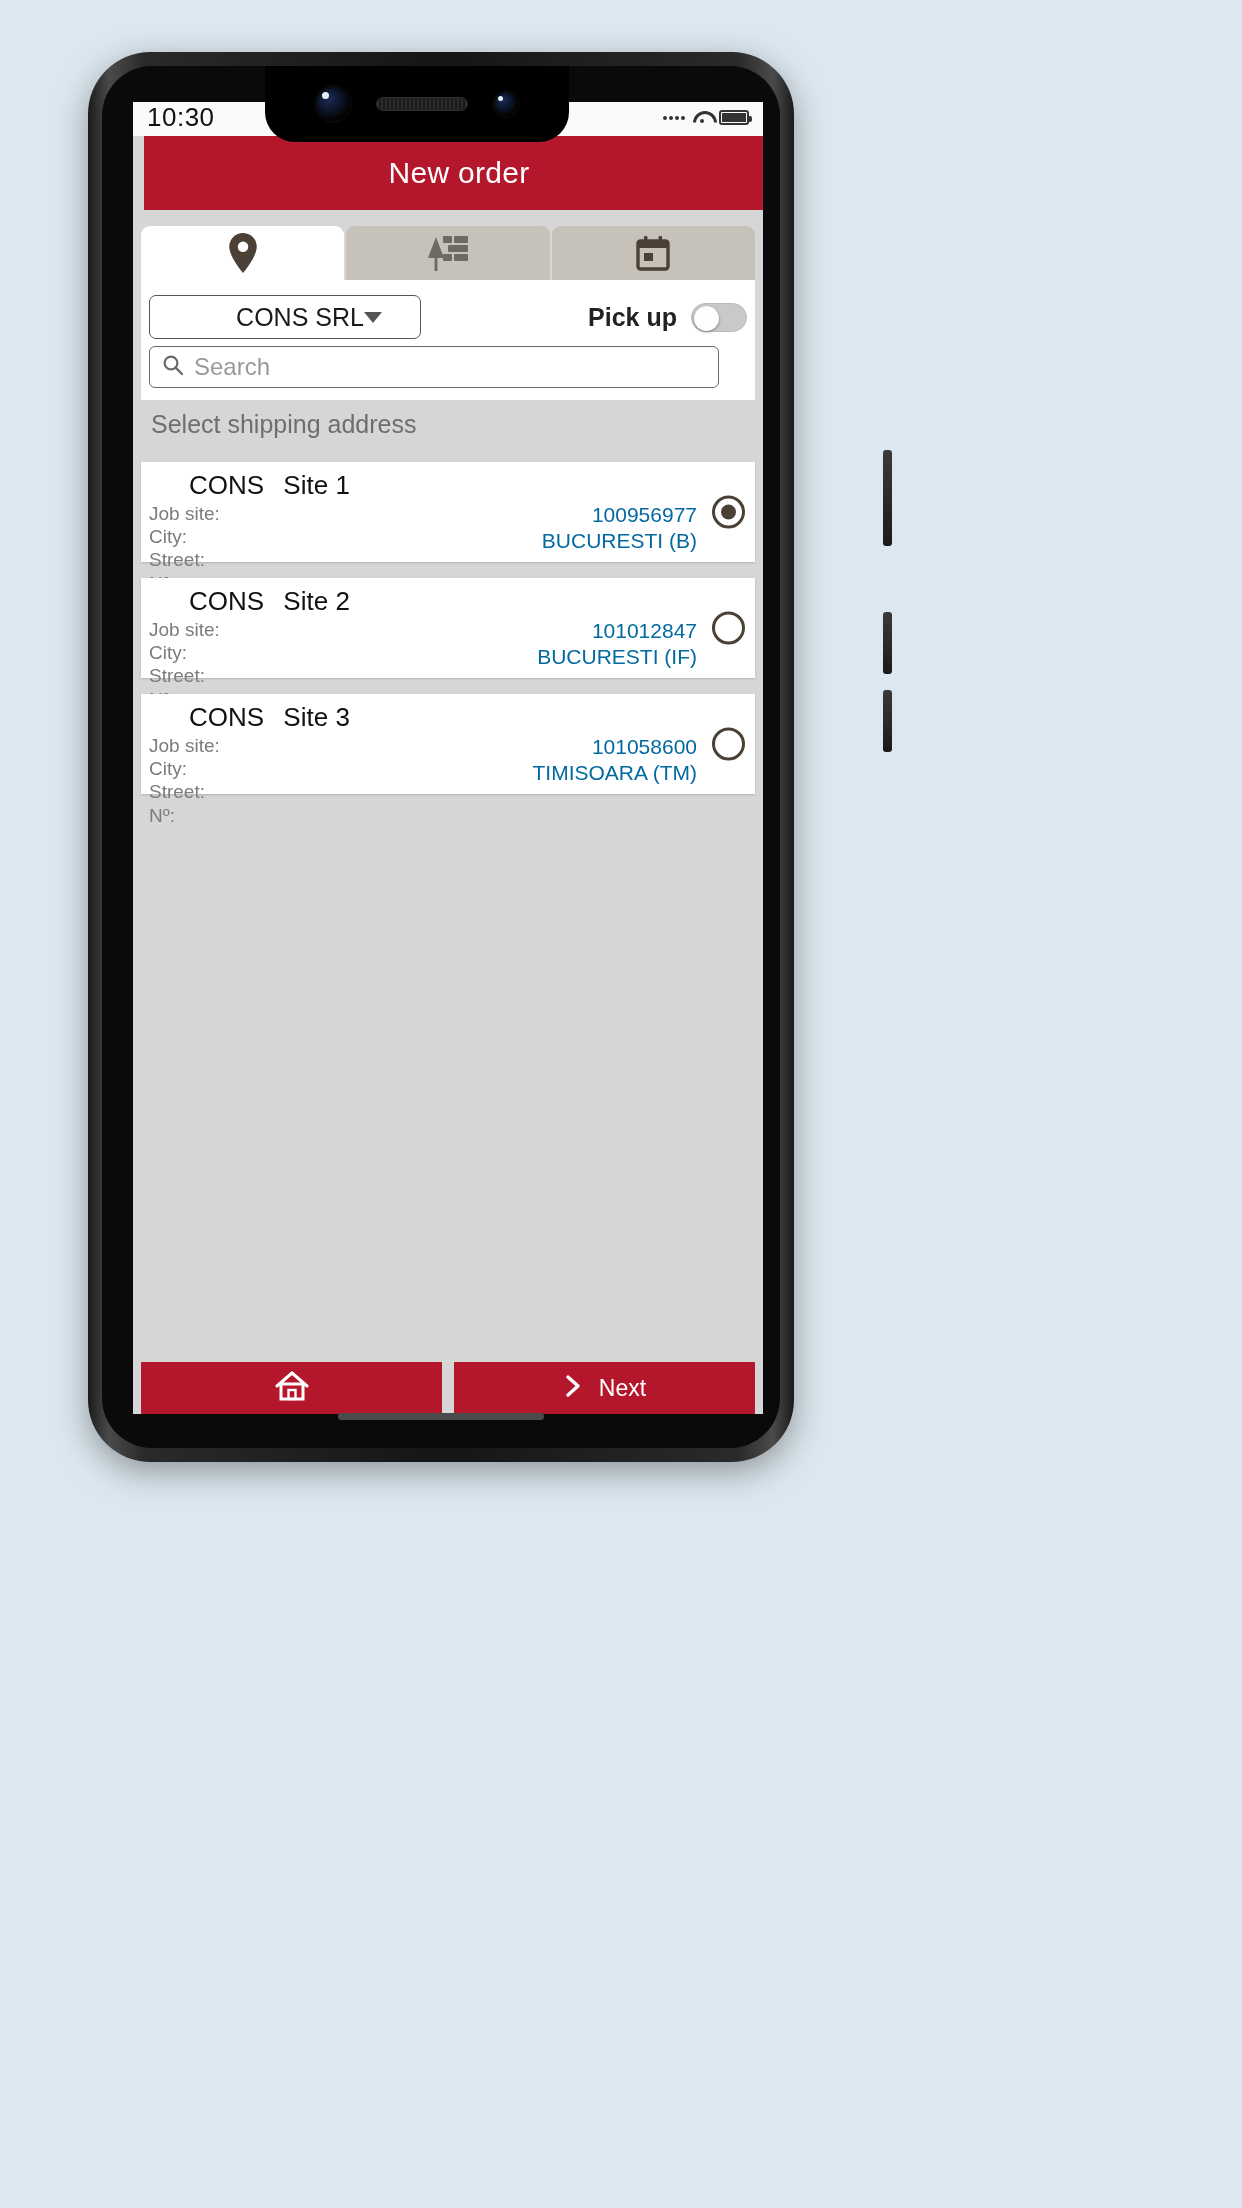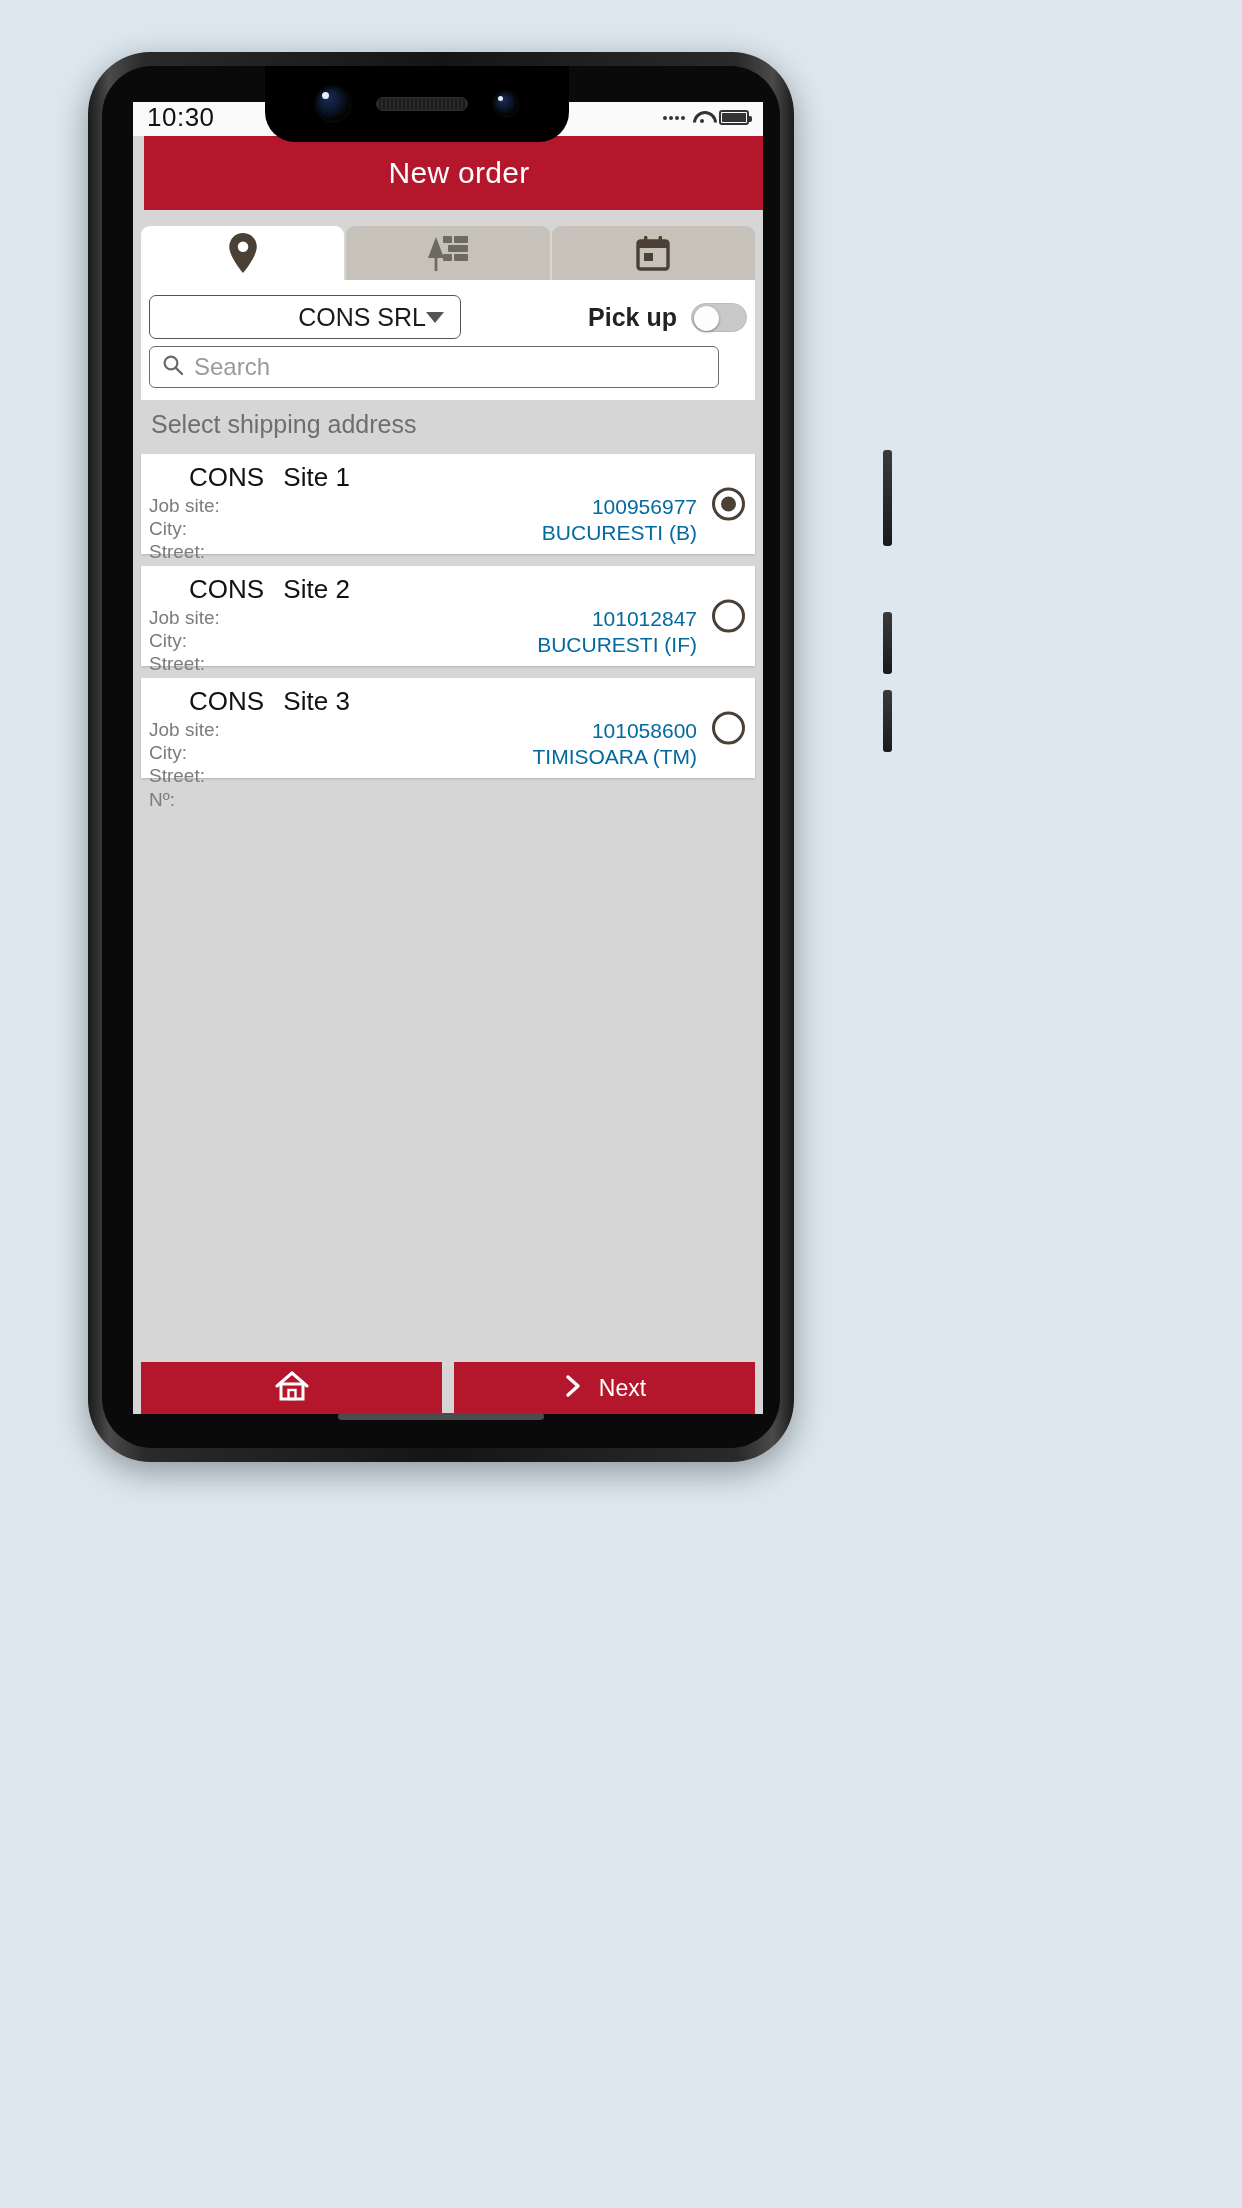--- a/index.html
+++ b/index.html
@@ -137,24 +137,24 @@
     position: absolute; left: 8px; top: 178px;
     width: 614px; height: 120px;
     background: #fff;
   }
   #row-company {
     position: absolute; left: 8px; top: 14px;
     width: 598px; height: 46px;
     display: flex; align-items: center;
   }
   #company-select {
-    width: 312px; height: 44px;
+    width: 272px; height: 44px;
     border: 1.5px solid #555; border-radius: 7px;
     background: #fff;
-    display: flex; align-items: center; justify-content: flex-end;
+    display: flex; align-items: center; justify-content: center;
     padding: 0 16px;
   }
   #company-value { font-size: 25px; color: #1a1a1a; margin-left: 48px; }
   .caret-down {
     width: 0; height: 0;
     border-left: 9px solid transparent; border-right: 9px solid transparent;
     border-top: 11px solid #555;
   }
   #pickup-wrap {
     display: flex; align-items: center; gap: 14px;
@@ -191,21 +191,21 @@
     font-size: 25px; color: #6e6e6e;
     background: #d6d6d6;
   }
   #card-list {
     position: absolute; left: 8px; top: 344px;
     width: 614px;
   }
   .addr-card {
     position: relative;
     background: #fff;
-    margin: 8px 0 12px 0;
+    margin: 16px 0 12px 0;
     height: 100px;
     padding: 8px;
     box-shadow: 0 1px 2px rgba(0,0,0,.16);
   }
   .card-title {
     position: absolute; left: 48px; top: 8px;
     font-size: 26px; color: #111; font-weight: 400;
   }
   .card-title .site { margin-left: 12px; }
   .card-labels {

